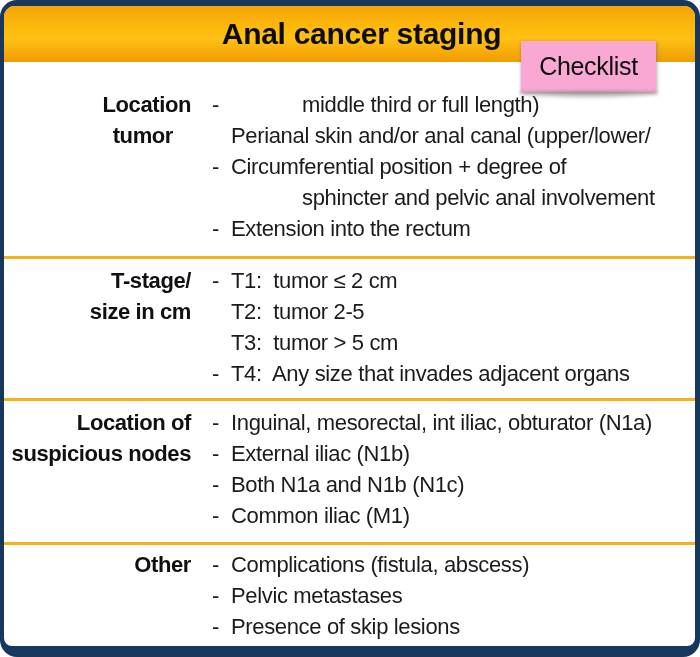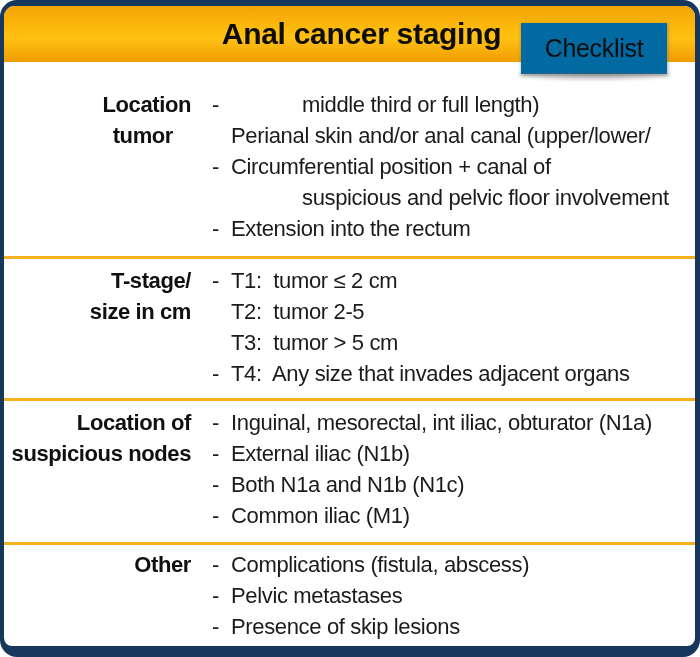--- a/index.html
+++ b/index.html
@@ -40,22 +40,22 @@
   .row[data-row="0"] .label-line:nth-child(2){padding-right:18px;}
   .content{
     margin-left:21px;flex:1;min-width:0;
     font-size:22px;line-height:31px;color:#1b1b1b;letter-spacing:-0.35px;
   }
   .item{display:flex;}
   .dash{width:19px;flex-shrink:0;white-space:pre;}
   .line{white-space:pre;}
   .line.cont{margin-left:71px;}
   .tab{
-    position:absolute;left:521px;top:23px;width:146px;height:51px;z-index:5;
-    background:#0369a1;display:flex;align-items:center;justify-content:center;
+    position:absolute;left:521px;top:41px;width:135px;height:51px;z-index:5;
+    background:#f9a8d4;display:flex;align-items:center;justify-content:center;
     box-shadow:0 1px 3px rgba(90,90,90,0.45), 2px 2px 4px rgba(120,120,120,0.25);
   }
   .tab::after{
     content:"";position:absolute;left:-2px;right:-2px;bottom:-10px;height:11px;
     background:radial-gradient(ellipse 95% 150% at 50% -40%,
       rgba(70,70,70,0.65), rgba(110,110,110,0.35) 55%, rgba(255,255,255,0) 78%);
     filter:blur(1.5px);
     pointer-events:none;
   }
   .tab-label{font-size:25px;color:#0d0d0d;letter-spacing:-0.3px;}
@@ -78,22 +78,22 @@
             <div class="item">
               <span class="dash">-</span>
               <div class="lines">
                 <div class="line cont">middle third or full length)</div>
                 <div class="line">Perianal skin and/or anal canal (upper/lower/</div>
               </div>
             </div>
             <div class="item">
               <span class="dash">-</span>
               <div class="lines">
-                <div class="line">Circumferential position + canal of</div>
-                <div class="line cont">suspicious and pelvic floor involvement</div>
+                <div class="line">Circumferential position + degree of</div>
+                <div class="line cont">sphincter and pelvic anal involvement</div>
               </div>
             </div>
             <div class="item">
               <span class="dash">-</span>
               <div class="lines">
                 <div class="line">Extension into the rectum</div>
               </div>
             </div>
           </div>
         </div>

